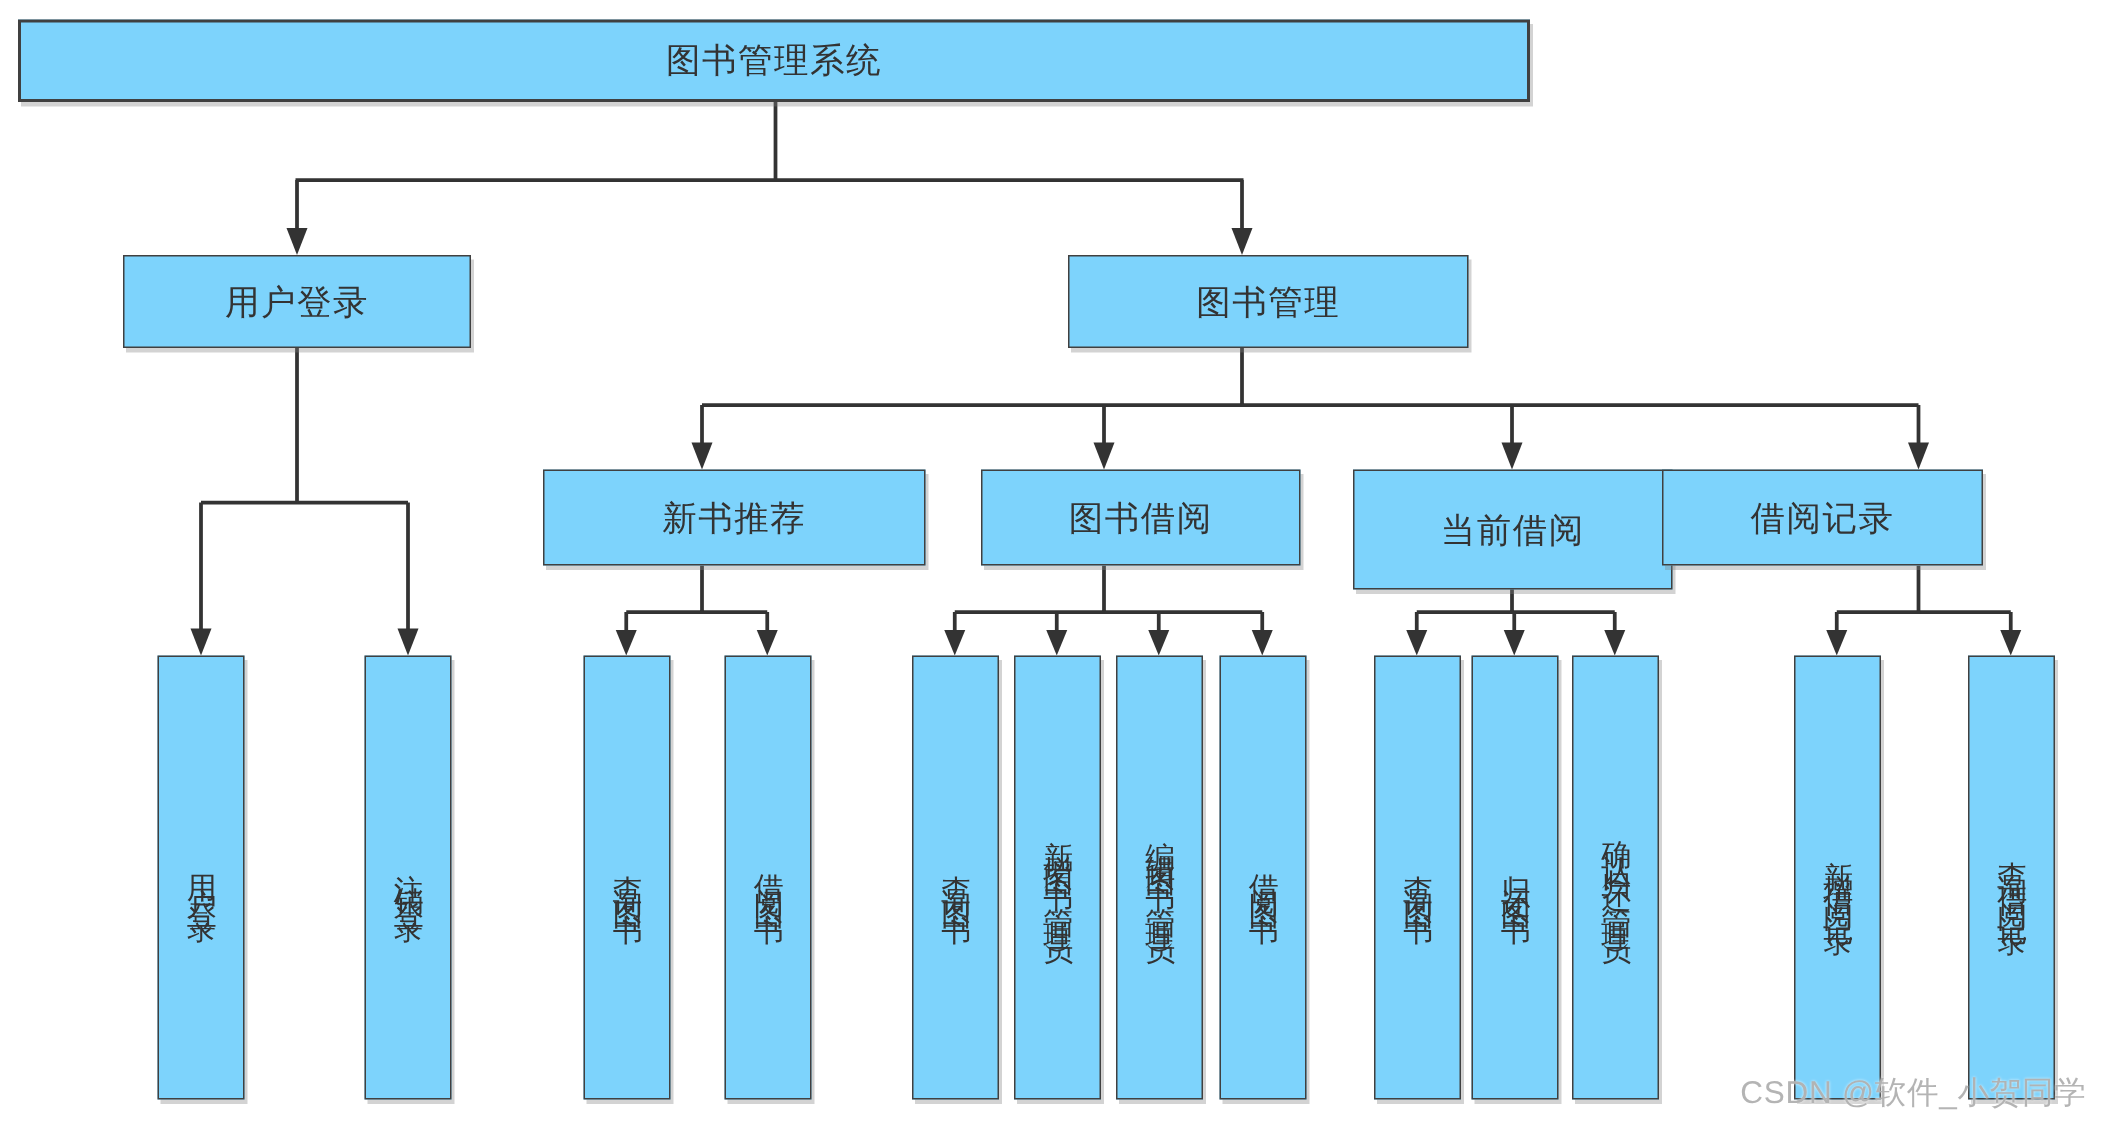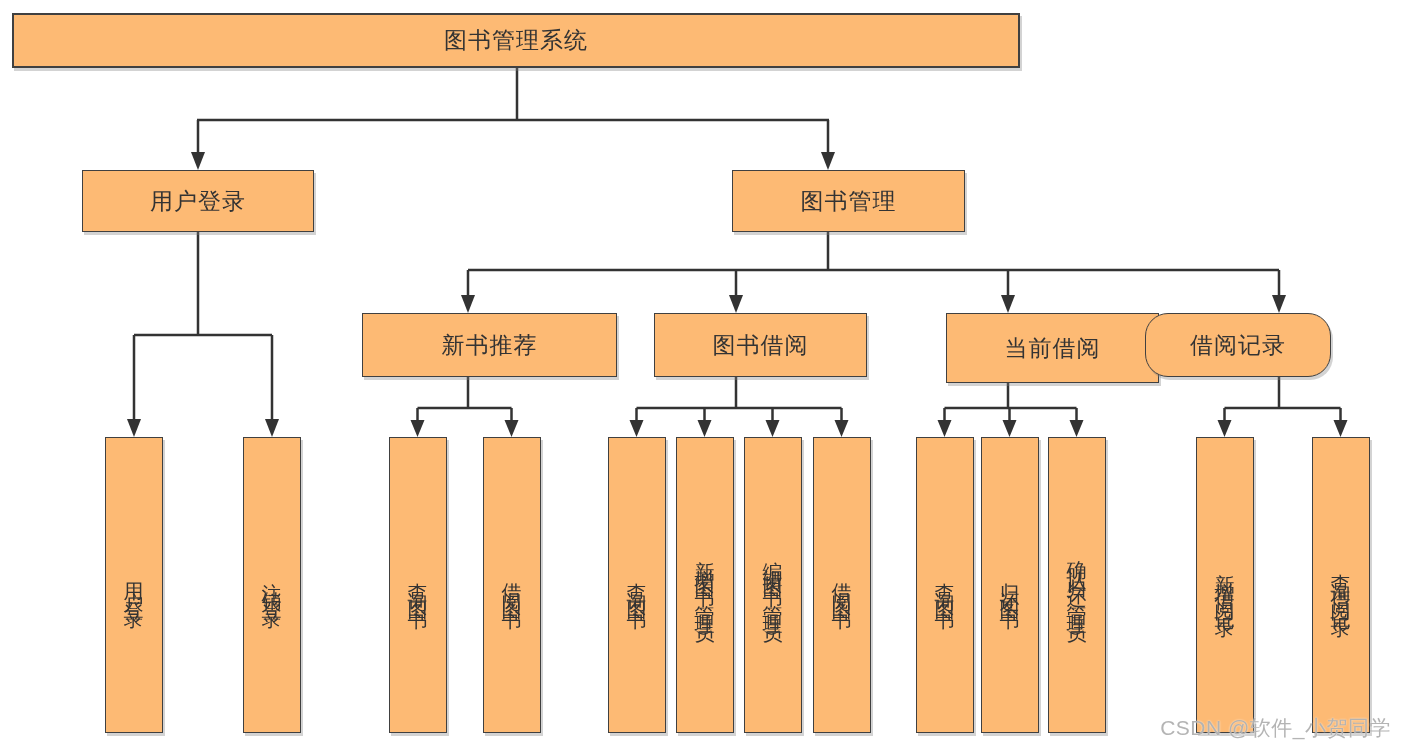--- a/index.html
+++ b/index.html
@@ -17,21 +17,21 @@
   }
   .wires {
     position: absolute;
     left: 0; top: 0;
     width: 1405px;
     height: 747px;
   }
   .node {
     position: absolute;
     box-sizing: border-box;
-    background: #fdba74;
+    background: #7dd3fc;
     border: 1px solid #404040;
     color: #333333;
     display: flex;
     align-items: center;
     justify-content: center;
     box-shadow: 2px 3px 0 rgba(130,130,130,0.35);
   }
   .hnode {
     font-size: 23px;
     letter-spacing: 1px;
@@ -43,25 +43,25 @@
     height: 296px;
     writing-mode: vertical-rl;
     text-orientation: mixed;
     font-size: 20px;
     letter-spacing: 9px;
     line-height: 1;
   }
   
   .n-root { left: 12px;  top: 13px;  width: 1008px; height: 55px; border-width: 2.5px; }
   .n-l2a  { left: 82px;  top: 170px; width: 232px;  height: 62px; }
-  .n-l2b  { left: 712px; top: 170px; width: 233px;  height: 62px; margin-left: 20px; }
+  .n-l2b  { left: 712px; top: 170px; width: 267px;  height: 62px; }
   .n-l3a  { left: 362px; top: 313px; width: 255px;  height: 64px; }
   .n-l3b  { left: 630px; top: 313px; width: 213px;  height: 64px; margin-left: 24px; }
-  .n-l3c  { left: 946px; top: 313px; width: 213px;  height: 70px; }
-  .n-l3d  { left: 1145px;top: 313px; width: 186px;  height: 64px; border-radius: 23px; }
+  .n-l3c  { left: 902px; top: 313px; width: 213px;  height: 80px; }
+  .n-l3d  { left: 1108px;top: 313px; width: 214px;  height: 64px; }
   .n-f1  { left: 105px; }
   .n-f2  { left: 243px; }
   .n-f3  { left: 389px; }
   .n-f4  { left: 483px; }
   .n-f5  { left: 608px; }
   .n-f6  { left: 676px; }
   .n-f7  { left: 744px; }
   .n-f8  { left: 813px; }
   .n-f9  { left: 916px; }
   .n-f10 { left: 981px; }

